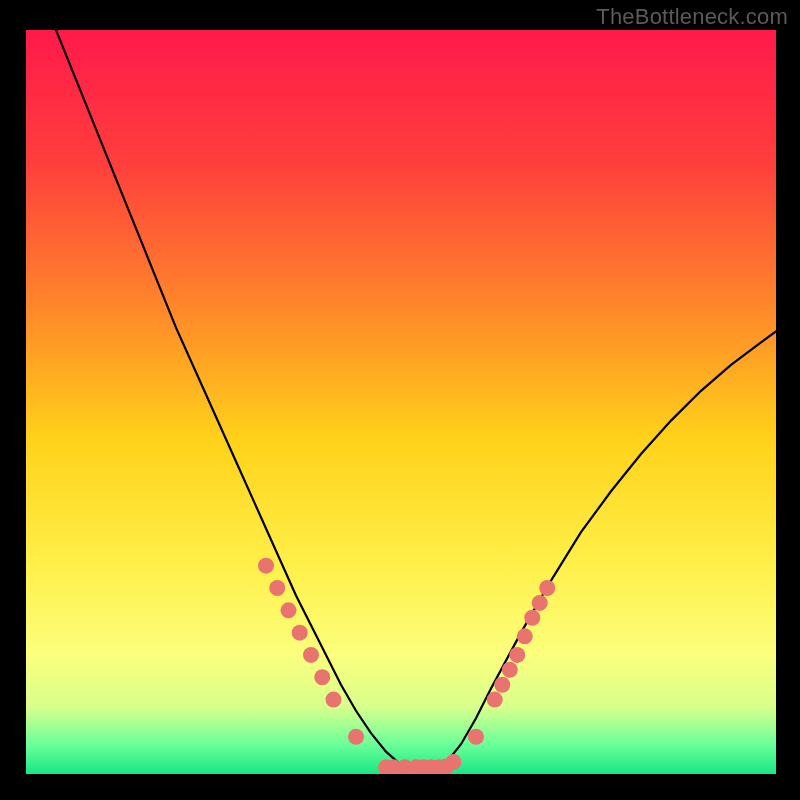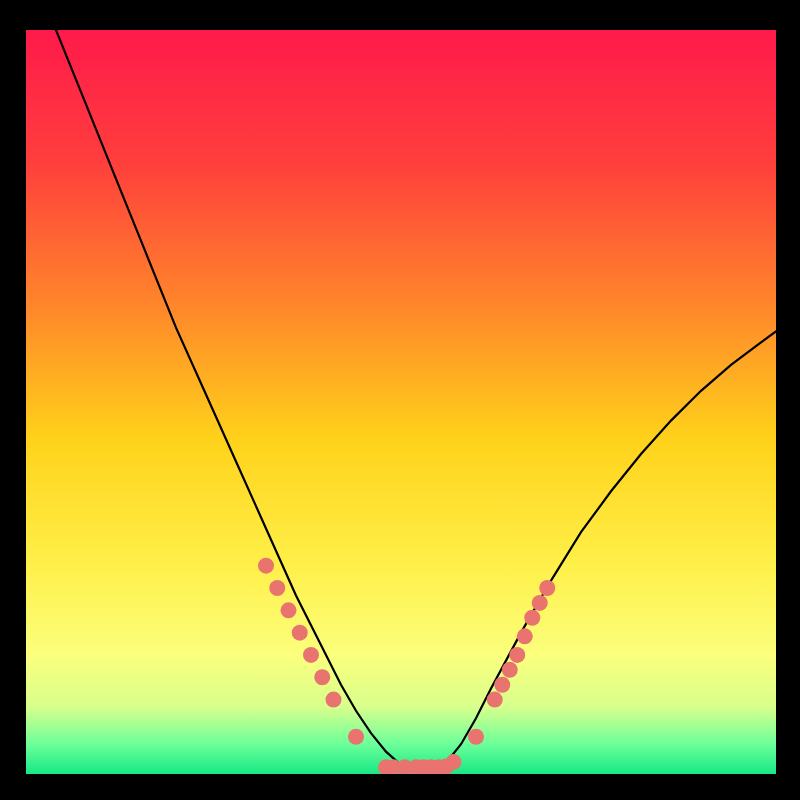--- a/index.html
+++ b/index.html
@@ -36,20 +36,21 @@
     background: #000;
   }
   svg {
     display: block;
   }
 </style>
 </head>
 <body>
 
 <div class="frame">
+  <div class="watermark">TheBottleneck.com</div>
   <div class="plot-wrap">
     <svg id="chart-svg" width="750" height="744" viewBox="0 0 750 744">
         <defs>
           <linearGradient id="bg-grad" x1="0" y1="0" x2="0" y2="1">
             <stop offset="0%" stop-color="#ff1a4b"></stop>
             <stop offset="18%" stop-color="#ff3f3c"></stop>
             <stop offset="38%" stop-color="#ff8a2a"></stop>
             <stop offset="55%" stop-color="#ffd21a"></stop>
             <stop offset="72%" stop-color="#fff04a"></stop>
             <stop offset="84%" stop-color="#fbff7d"></stop>

